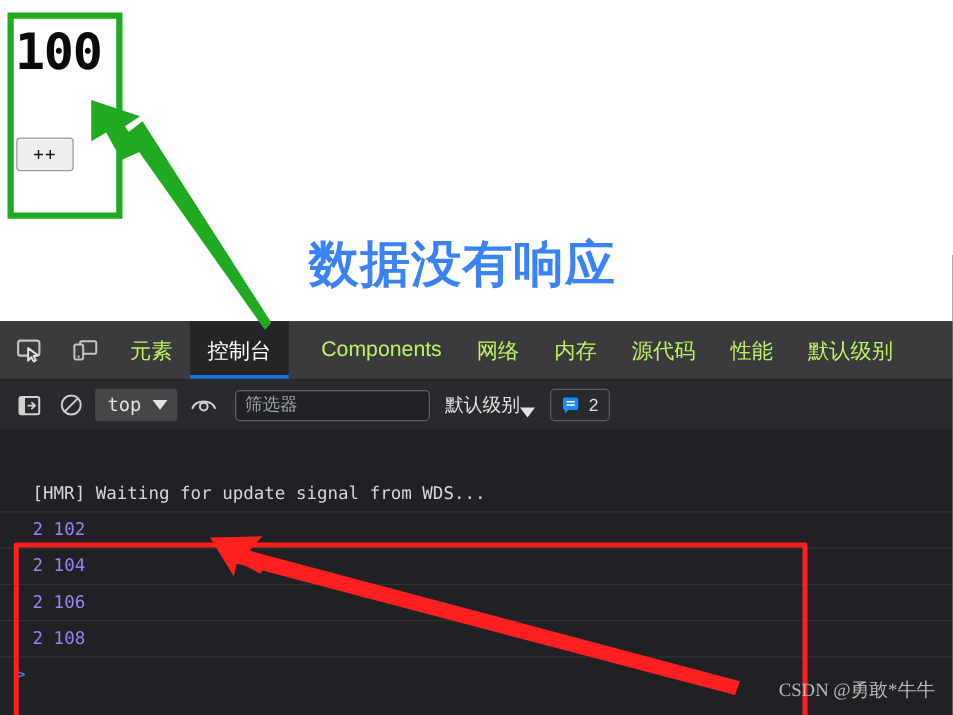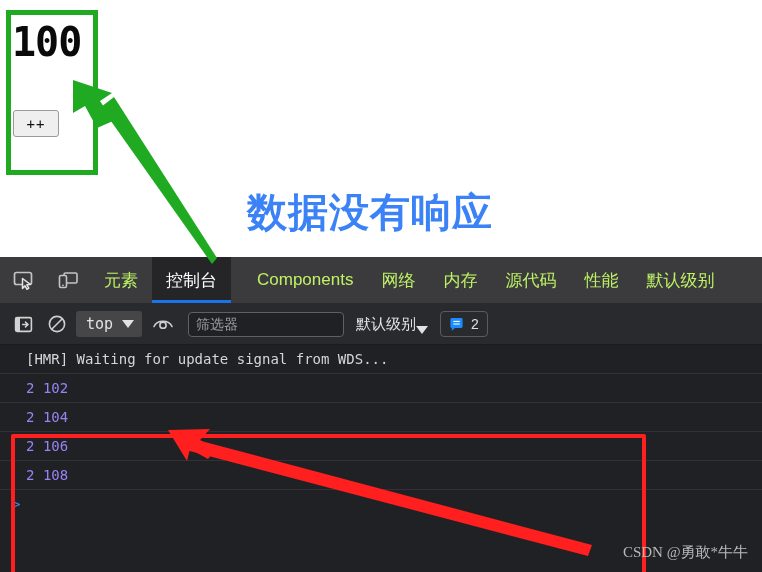--- a/index.html
+++ b/index.html
@@ -235,21 +235,21 @@
   .console-row {
     height: 28px;
     line-height: 28px;
     border-bottom: 1px solid #313235;
     padding-left: 26px;
     font-family: "DejaVu Sans Mono", monospace;
     font-size: 14px;
     color: #d6d6d6;
     white-space: nowrap;
   }
-  .console-row.first { border-top: none; }
+  .console-row.first { border-top: none; margin-top: 36px; }
   .console-row .count { color: #9a82f5; }
   .console-row .num { color: #9a82f5; }
 
   .console-prompt {
     height: 28px;
     line-height: 28px;
     padding-left: 12px;
     font-family: "DejaVu Sans Mono", monospace;
     font-size: 14px;
     color: #3b8beb;

